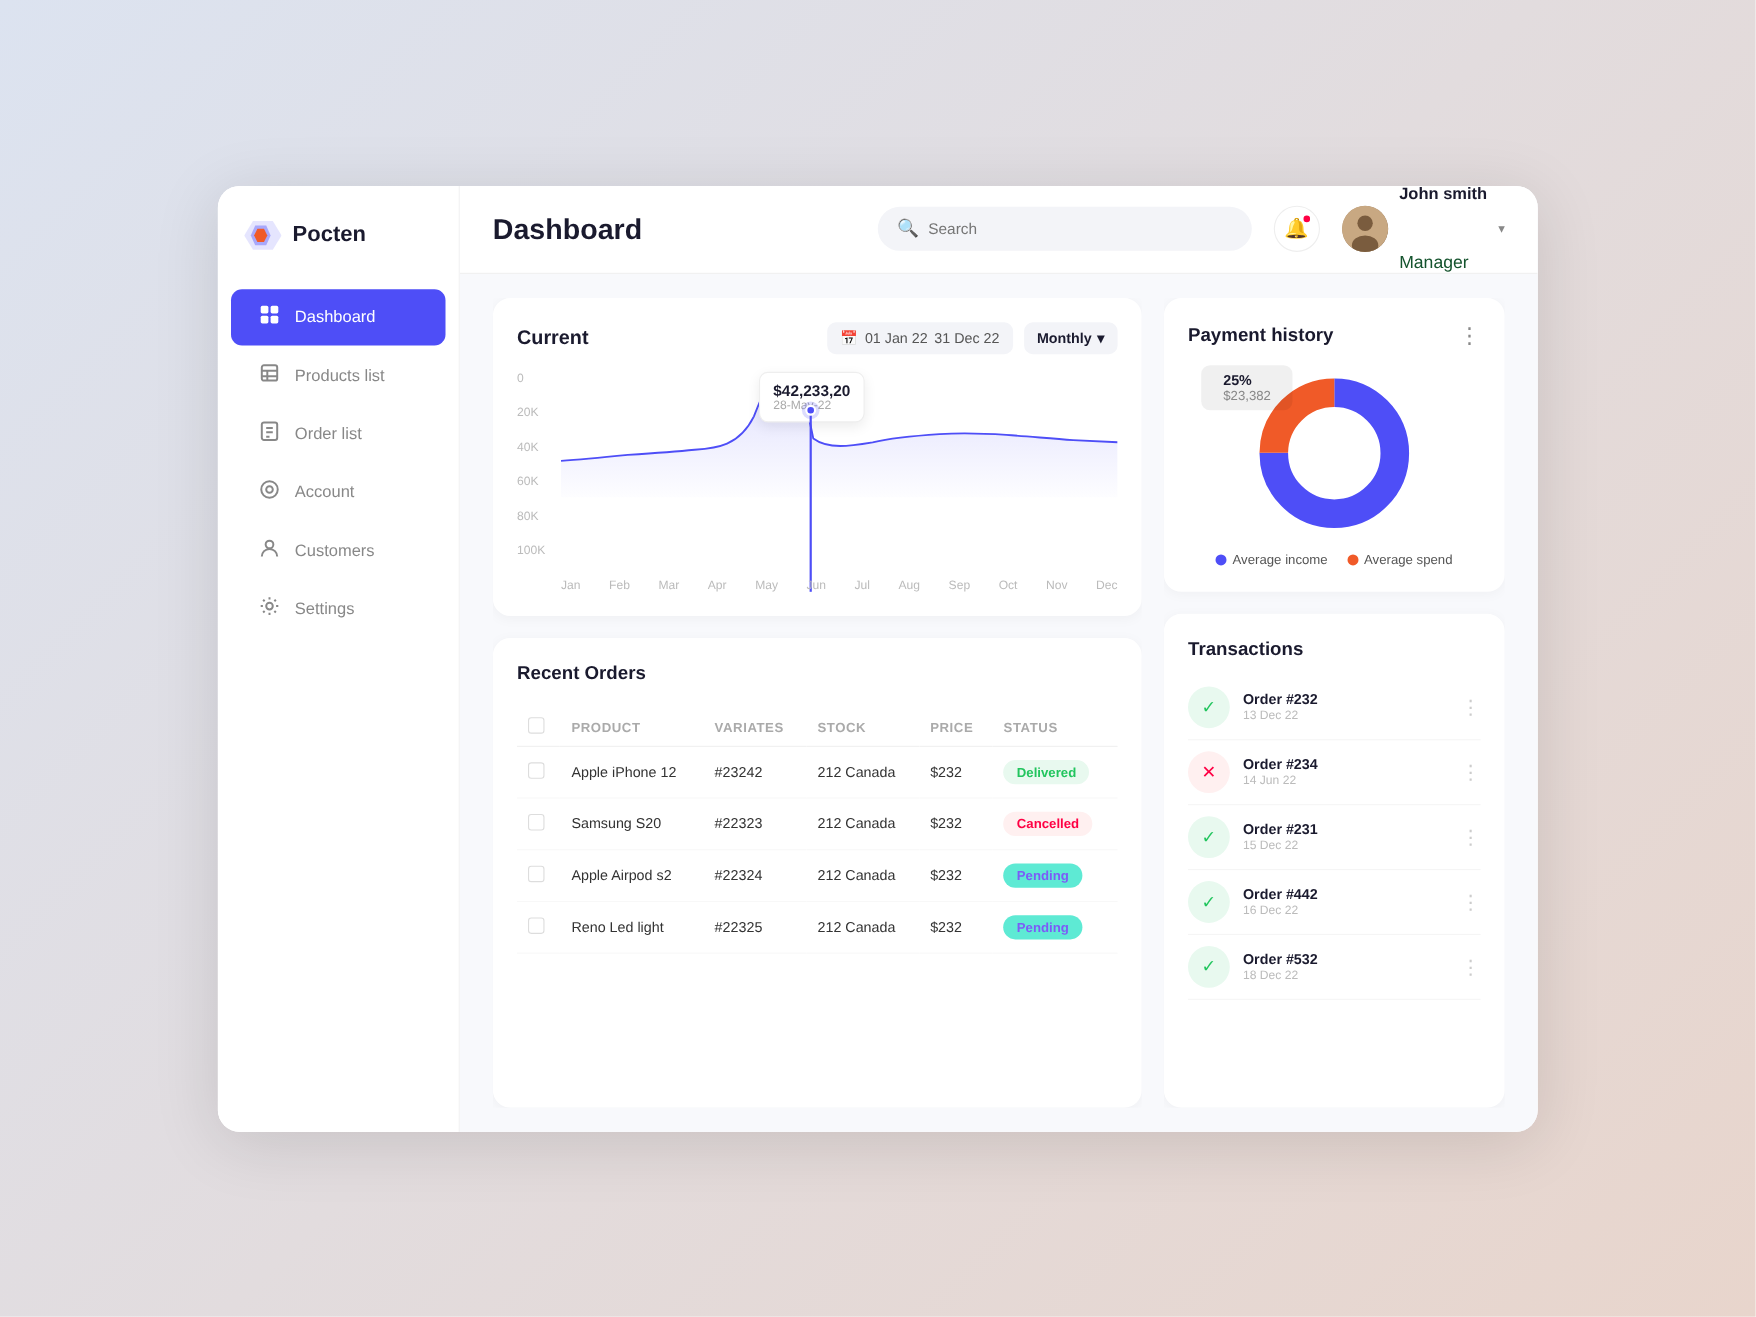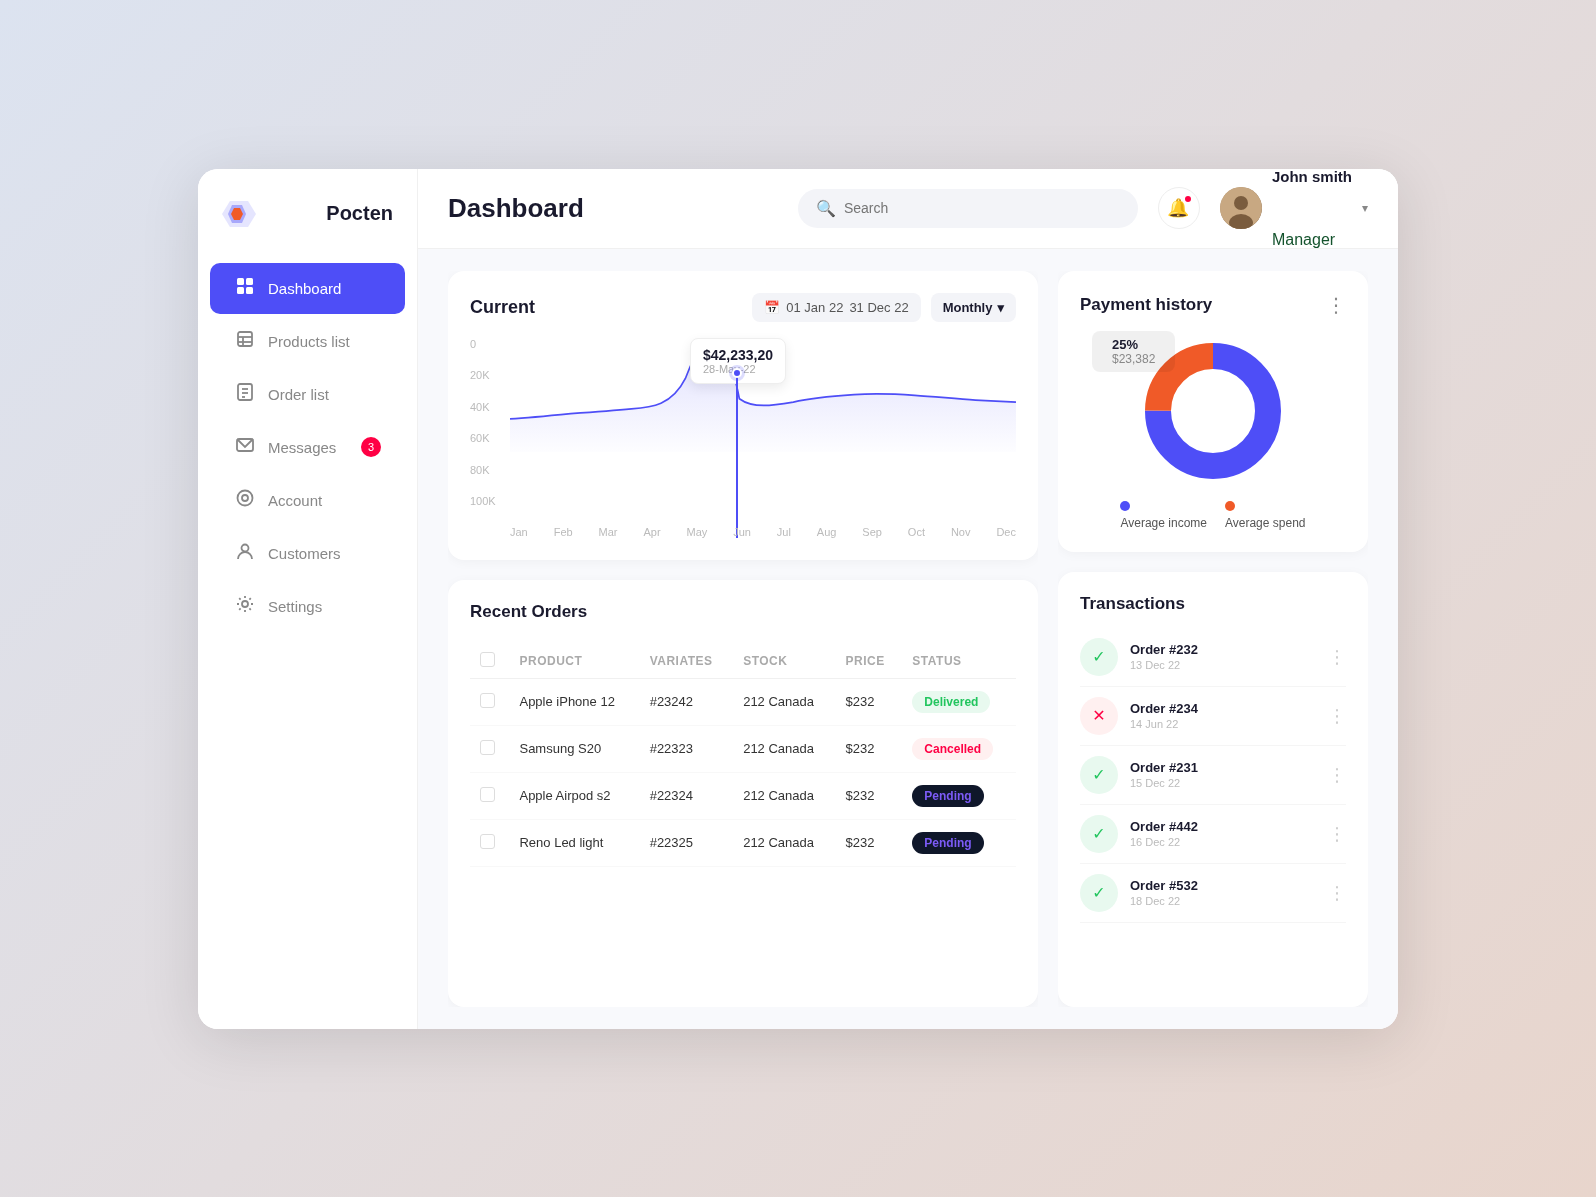--- a/index.html
+++ b/index.html
@@ -16,21 +16,21 @@
     }
     
     .sidebar {
       width: 220px; background: #fff;
       border-right: 1px solid #f0f0f0;
       padding: 28px 0; flex-shrink: 0;
       display: flex; flex-direction: column;
     }
     .logo-area {
       display: flex; align-items: center;
-      padding: 0 24px 30px 24px; gap: 10px; justify-content: space-between;
+      padding: 0 24px 30px 24px; gap: 10px;
     }
     .logo-icon {
       width: 34px; height: 34px;
     }
     .logo-text {
       font-size: 20px; font-weight: 700; color: #1a1a2e;
     }
     .nav-item {
       display: flex; align-items: center;
       gap: 12px; padding: 13px 24px;
@@ -161,30 +161,30 @@
       border-bottom: 1px solid #f0f0f0;
     }
     .table td { padding: 12px 10px; color: #333; border-bottom: 1px solid #f8f8f8; vertical-align: middle; }
     .cb { width: 15px; height: 15px; border: 1.5px solid #ddd; border-radius: 3px; display: inline-block; }
     .status-badge {
       padding: 4px 12px; border-radius: 20px; font-size: 12px; font-weight: 600;
       display: inline-block;
     }
     .status-delivered { background: #e8f9ef; color: #22c55e; }
     .status-cancelled { background: #fff0f0; color: #f04; }
-    .status-pending { background: #0f172a; color: #7c5bf7; }
+    .status-pending { background: #5eead4; color: #7c5bf7; }
     
     .payment-card {}
     .payment-header { display: flex; align-items: center; margin-bottom: 14px; }
     .payment-title { font-size: 17px; font-weight: 700; color: #1a1a2e; flex: 1; }
     .more-btn { background: none; border: none; cursor: pointer; color: #888; font-size: 20px; }
     .donut-container { display: flex; justify-content: center; margin: 10px 0; position: relative; }
     .donut-svg { width: 160px; height: 160px; }
     .donut-legend { display: flex; gap: 18px; justify-content: center; font-size: 12px; color: #555; margin-top: 10px; }
-    .legend-item { display: flex; align-items: flex-start; gap: 5px; flex-direction: column; }
+    .legend-item { display: flex; align-items: center; gap: 5px; }
     .legend-dot { width: 10px; height: 10px; border-radius: 50%; }
     .payment-tooltip {
       position: absolute; top: 0; left: 12px;
       background: rgba(0,0,0,0.06); border-radius: 8px;
       padding: 6px 20px; font-size: 13px;
     }
     .pt-pct { font-weight: 700; color: #1a1a2e; }
     .pt-amt { color: #888; font-size: 12px; }
     
     .trans-title { font-size: 17px; font-weight: 700; color: #1a1a2e; margin-bottom: 14px; }
@@ -241,28 +241,20 @@
   </div>
         <div class="nav-item">
     <span class="nav-icon"><svg width="20" height="20" viewBox="0 0 20 20" fill="none" stroke="currentColor" stroke-width="1.8">
               <rect x="3" y="2" width="14" height="16" rx="2"></rect>
               <line x1="7" y1="7" x2="13" y2="7"></line>
               <line x1="7" y1="11" x2="13" y2="11"></line>
               <line x1="7" y1="15" x2="10" y2="15"></line>
             </svg></span>
     <span>Order list</span>
 
-  </div>
-        <div class="nav-item">
-    <span class="nav-icon"><svg width="20" height="20" viewBox="0 0 20 20" fill="none" stroke="currentColor" stroke-width="1.8">
-              <rect x="2" y="4" width="16" height="12" rx="2"></rect>
-              <polyline points="2,4 10,12 18,4"></polyline>
-            </svg></span>
-    <span>Messages</span>
-    <span class="badge">3</span>
   </div>
         <div class="nav-item">
     <span class="nav-icon"><svg width="20" height="20" viewBox="0 0 20 20" fill="none" stroke="currentColor" stroke-width="1.8">
               <circle cx="10" cy="10" r="7.5"></circle>
               <circle cx="10" cy="10" r="3"></circle>
             </svg></span>
     <span>Account</span>
 
   </div>
         <div class="nav-item">

